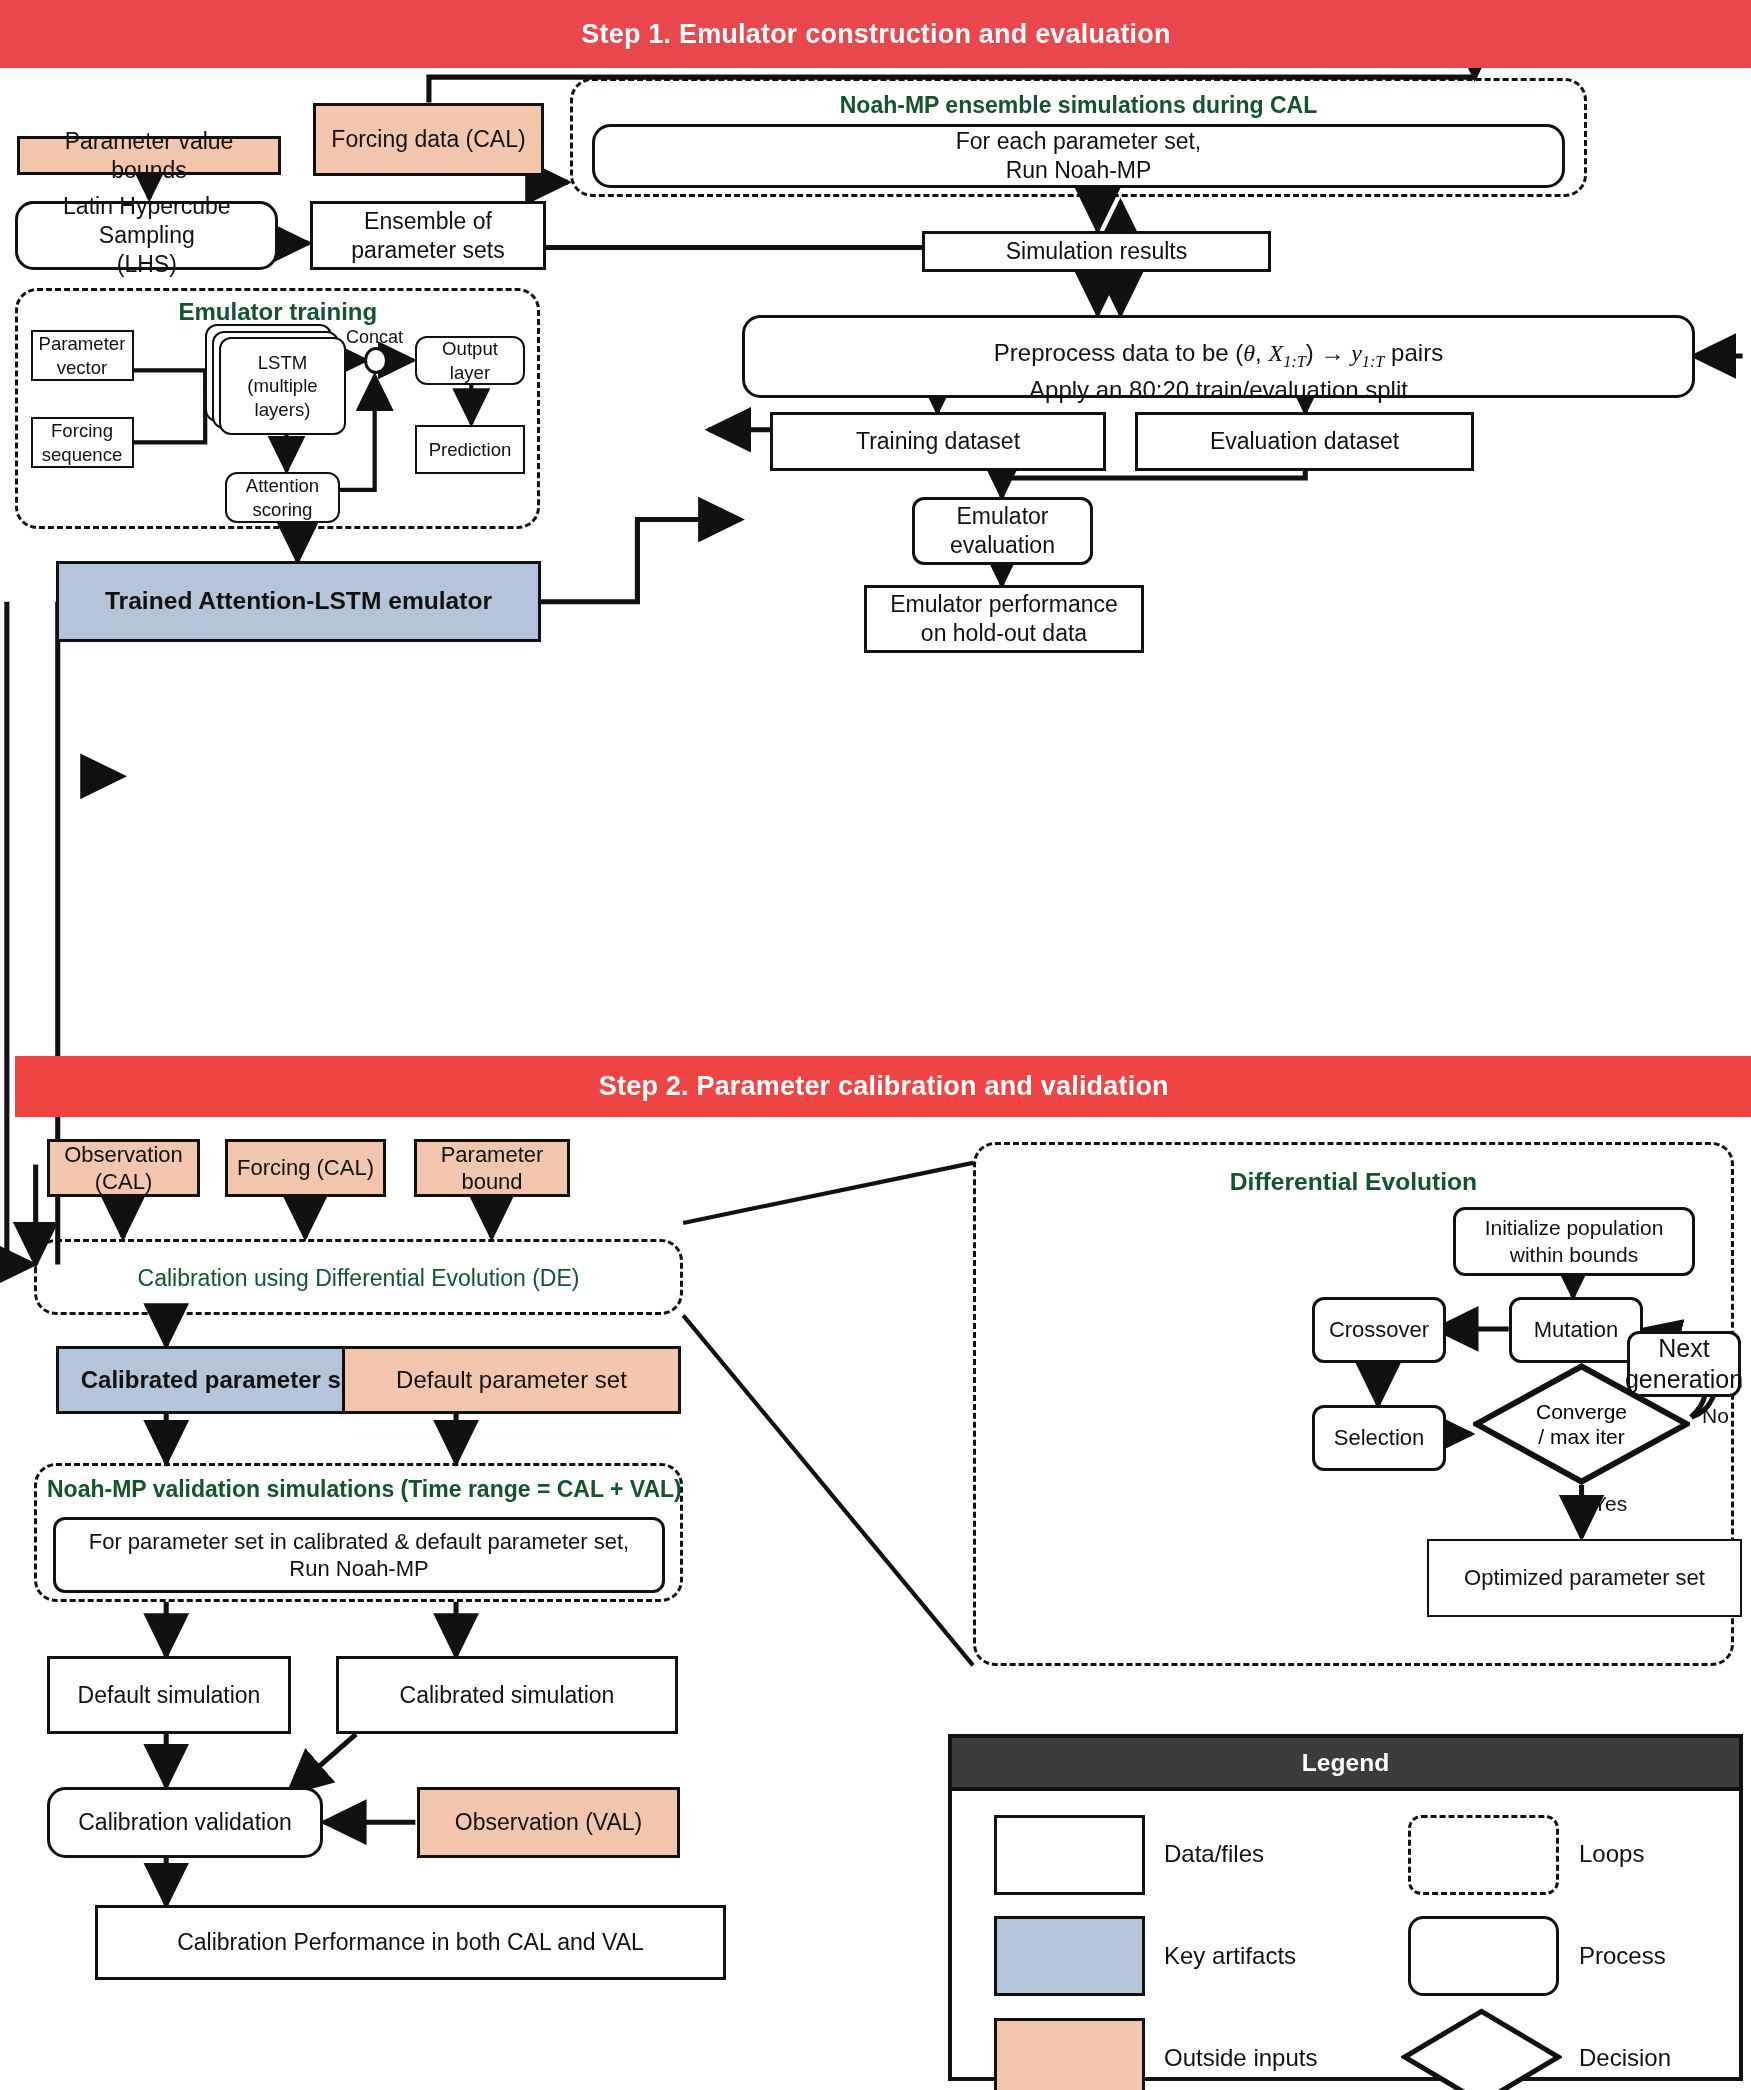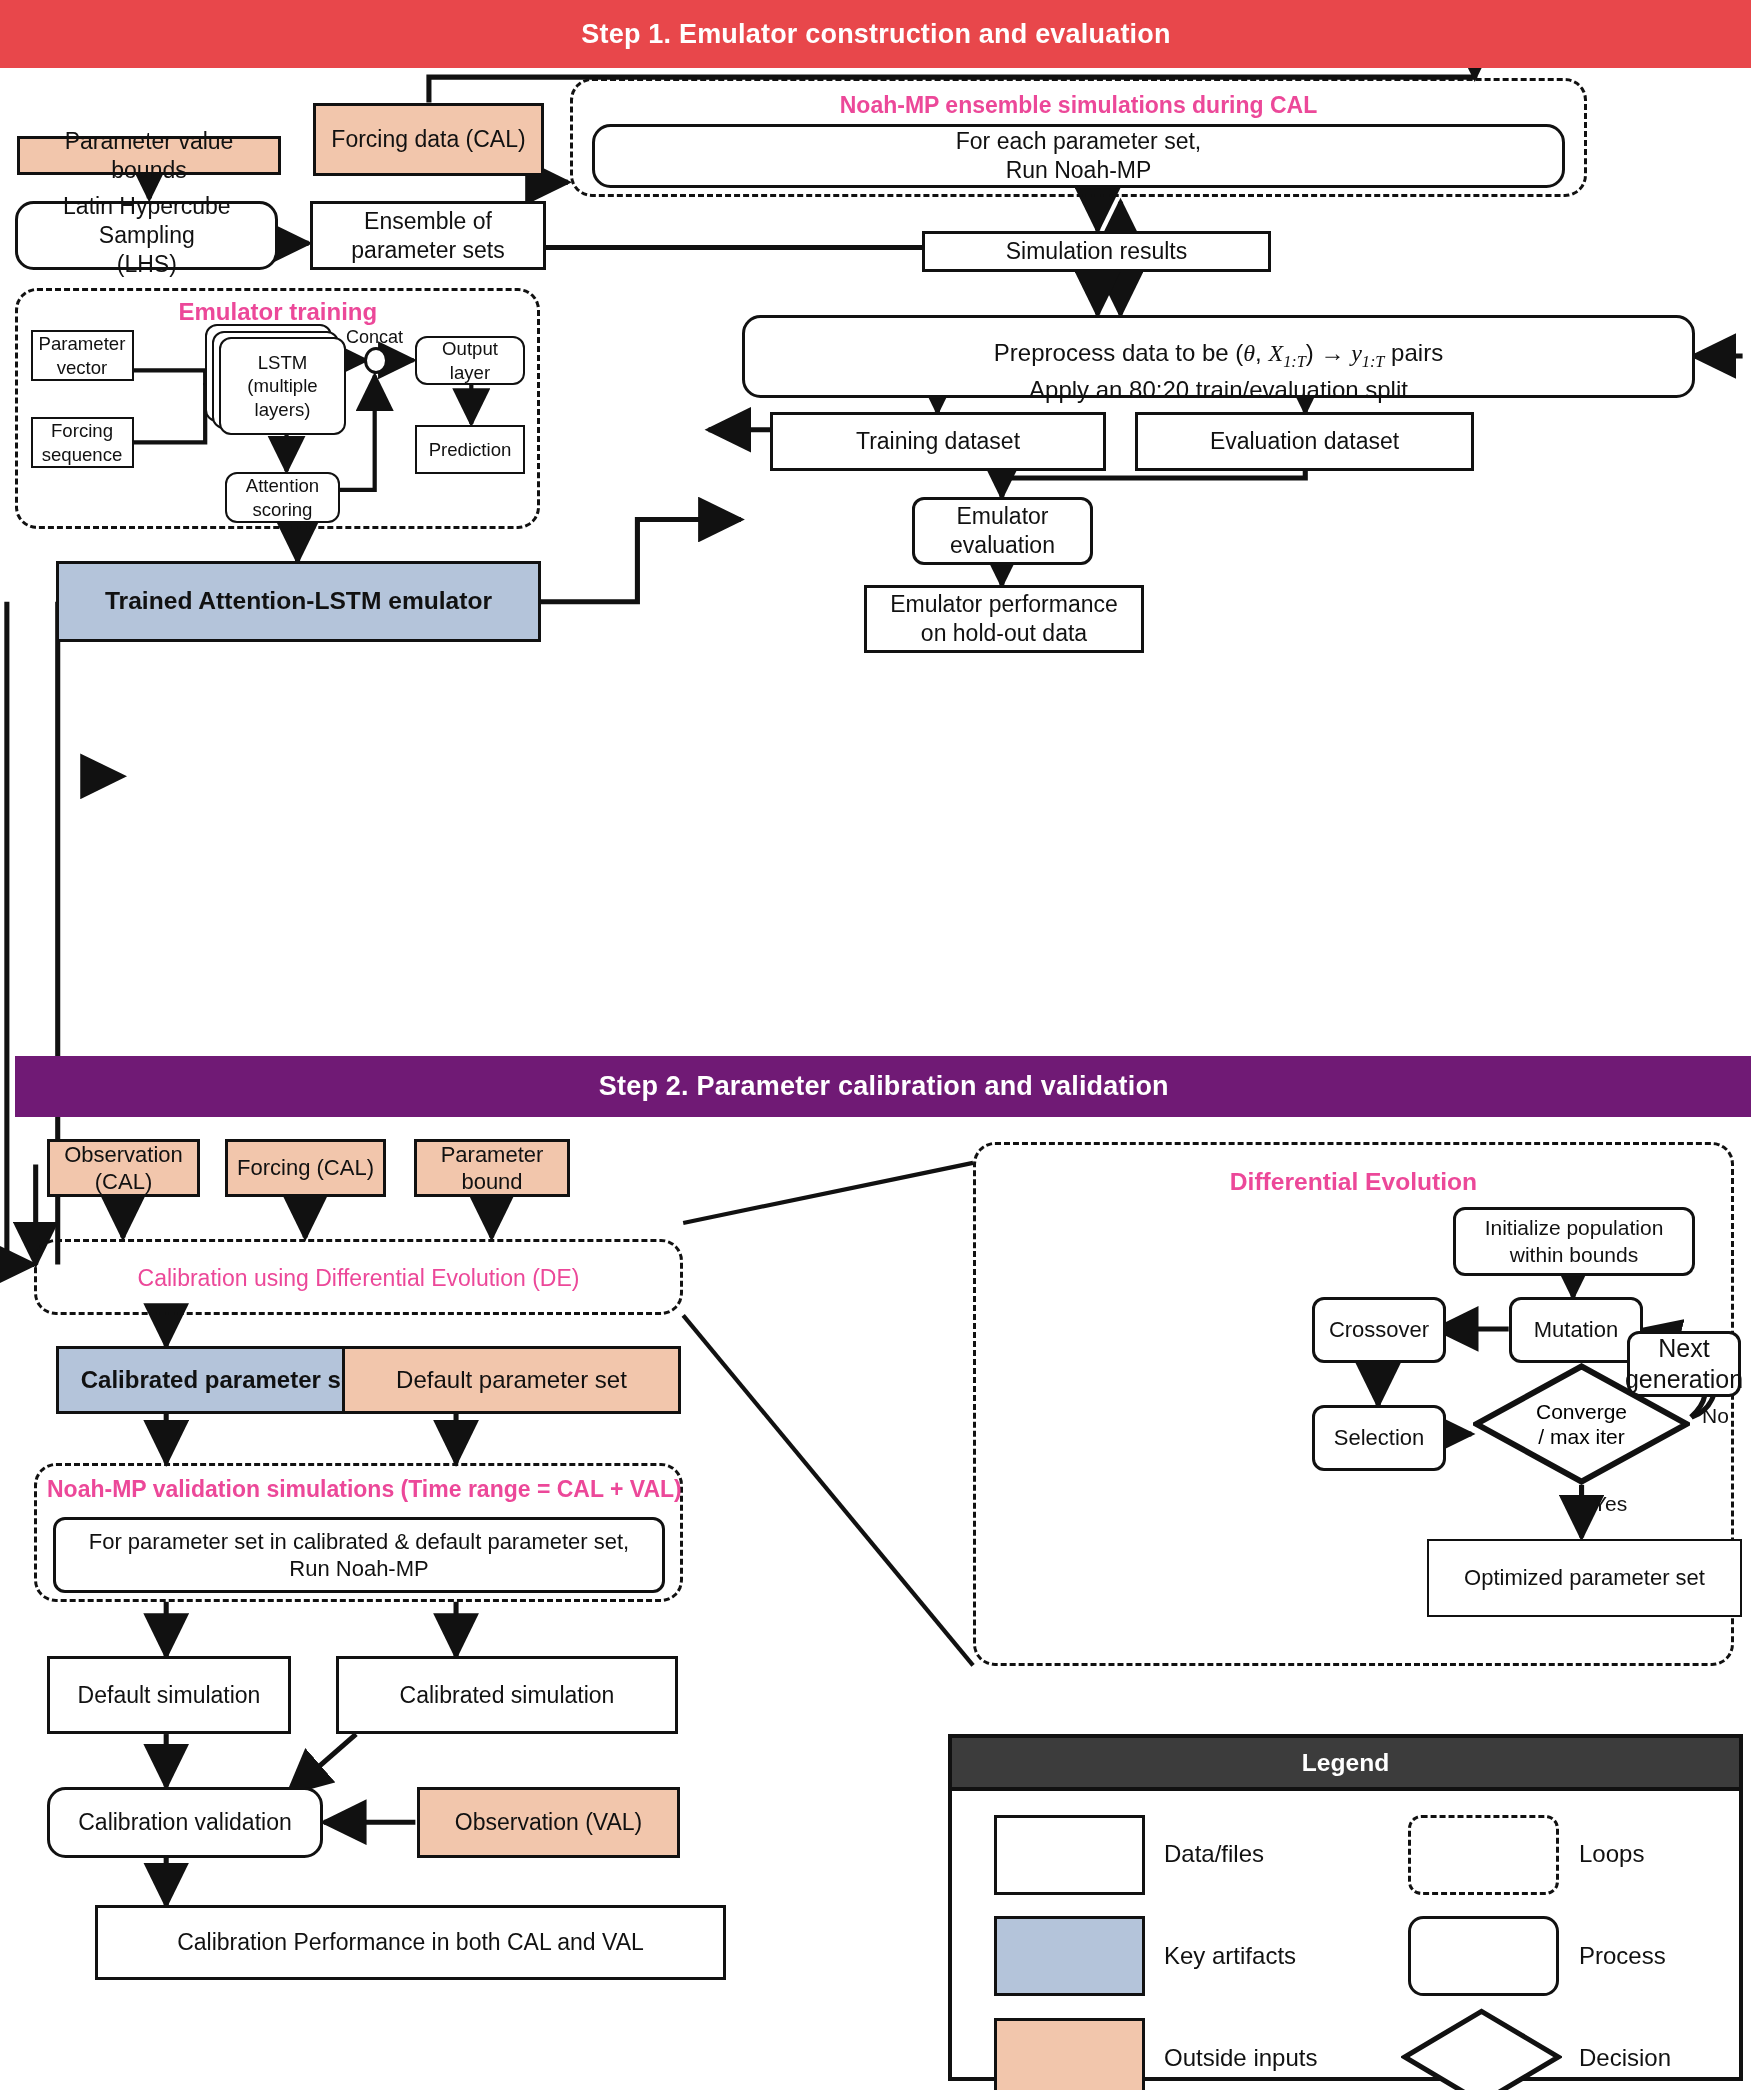--- a/index.html
+++ b/index.html
@@ -16,21 +16,21 @@
 
   
   .banner {
     position: absolute;
     display: flex; align-items: center; justify-content: center;
     color: #ffffff;
     font-weight: bold;
     letter-spacing: 0.2px;
   }
   .banner-step1 { background: #E8474B; }
-  .banner-step2 { background: #701a75; }
+  .banner-step2 { background: #ef4444; }
 
   
   .node {
     position: absolute;
     display: flex; align-items: center; justify-content: center;
     text-align: center;
     border: 3.4px solid #111111;
     background: #ffffff;
     color: #111111;
     line-height: 1.25;
@@ -48,21 +48,21 @@
   .loopbox {
     position: absolute;
     border: 3.4px dashed #111111;
     border-radius: 22px;
     background: transparent;
   }
   .looptitle {
     position: absolute;
     font-weight: bold;
     text-align: center;
-    color: #ec4899;
+    color: #14532d;
     white-space: nowrap;
   }
 
   
   .diamond {
     position: absolute;
   }
   .diamond .dlabel {
     position:absolute; inset:0;
     display:flex; align-items:center; justify-content:center;

